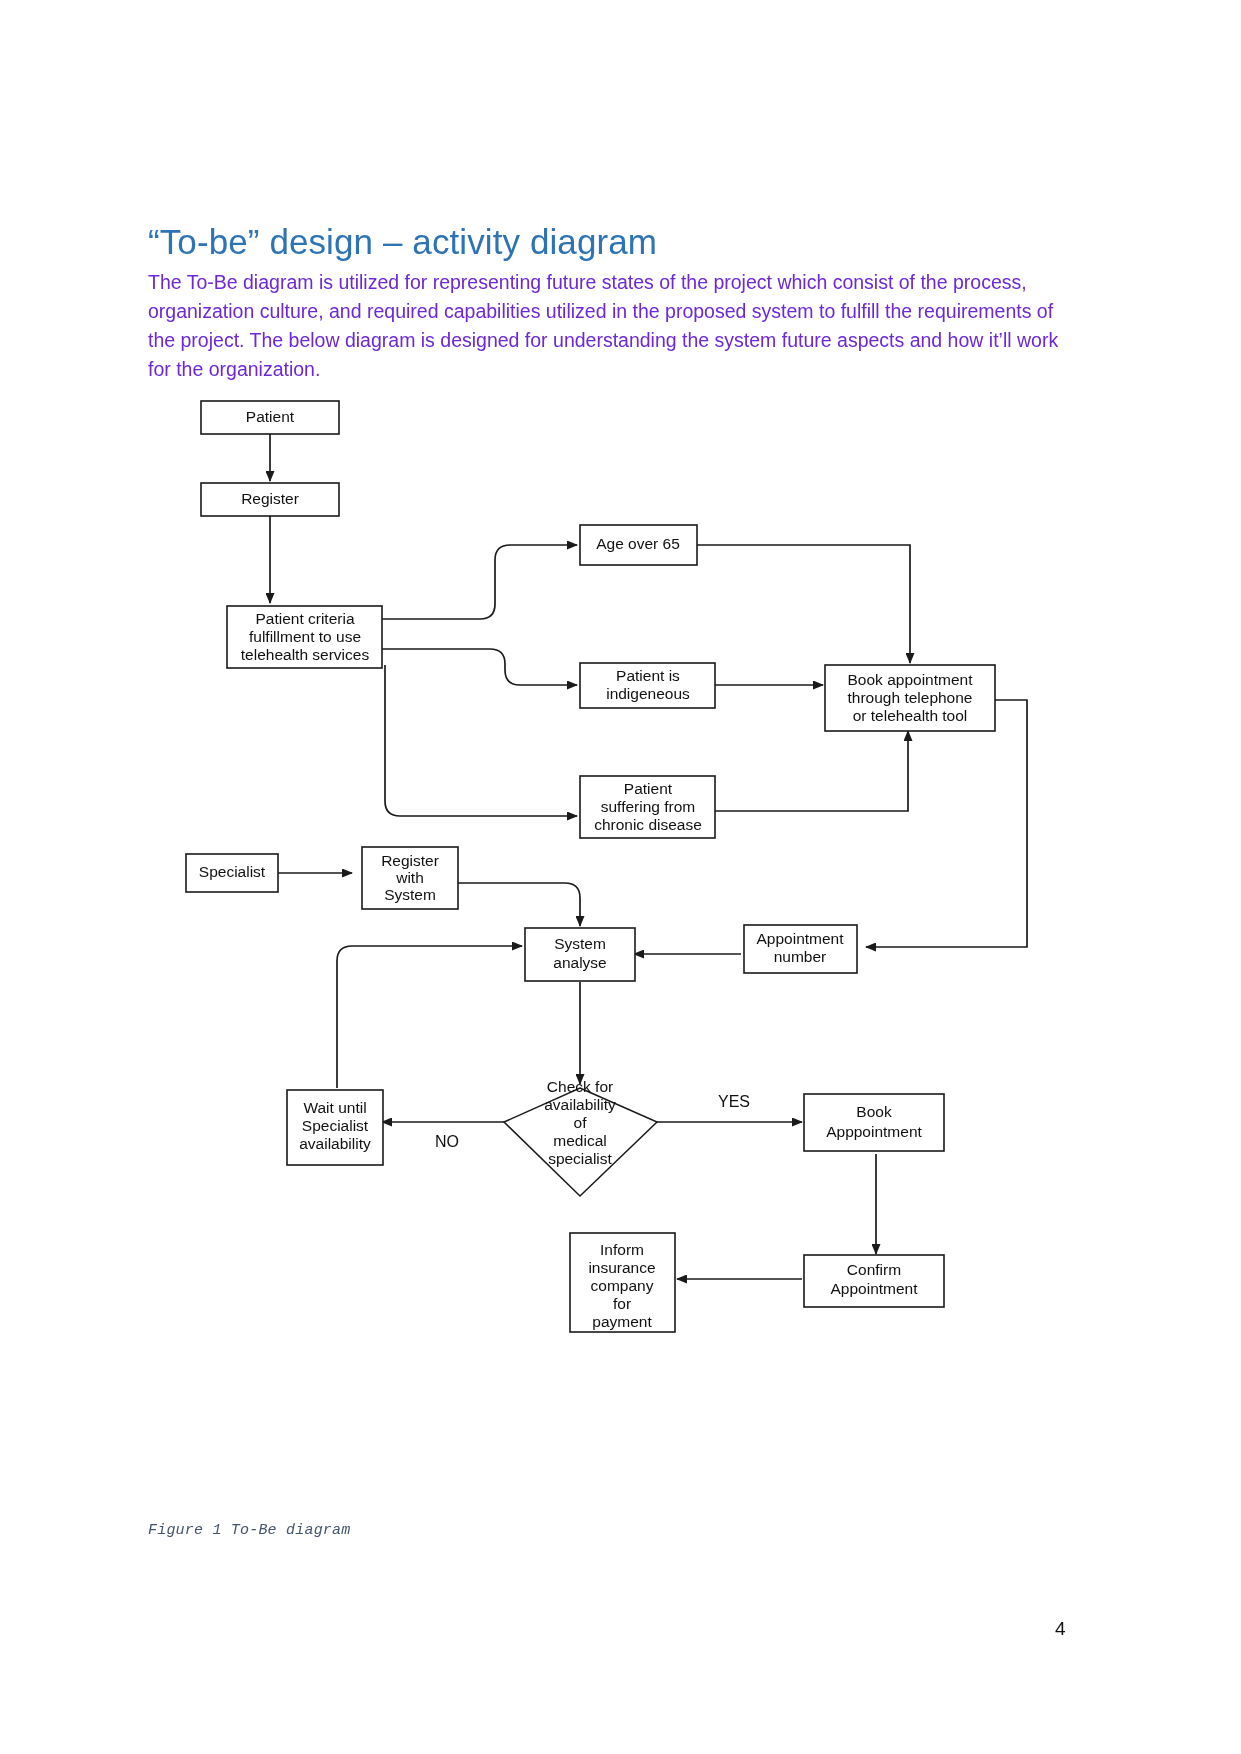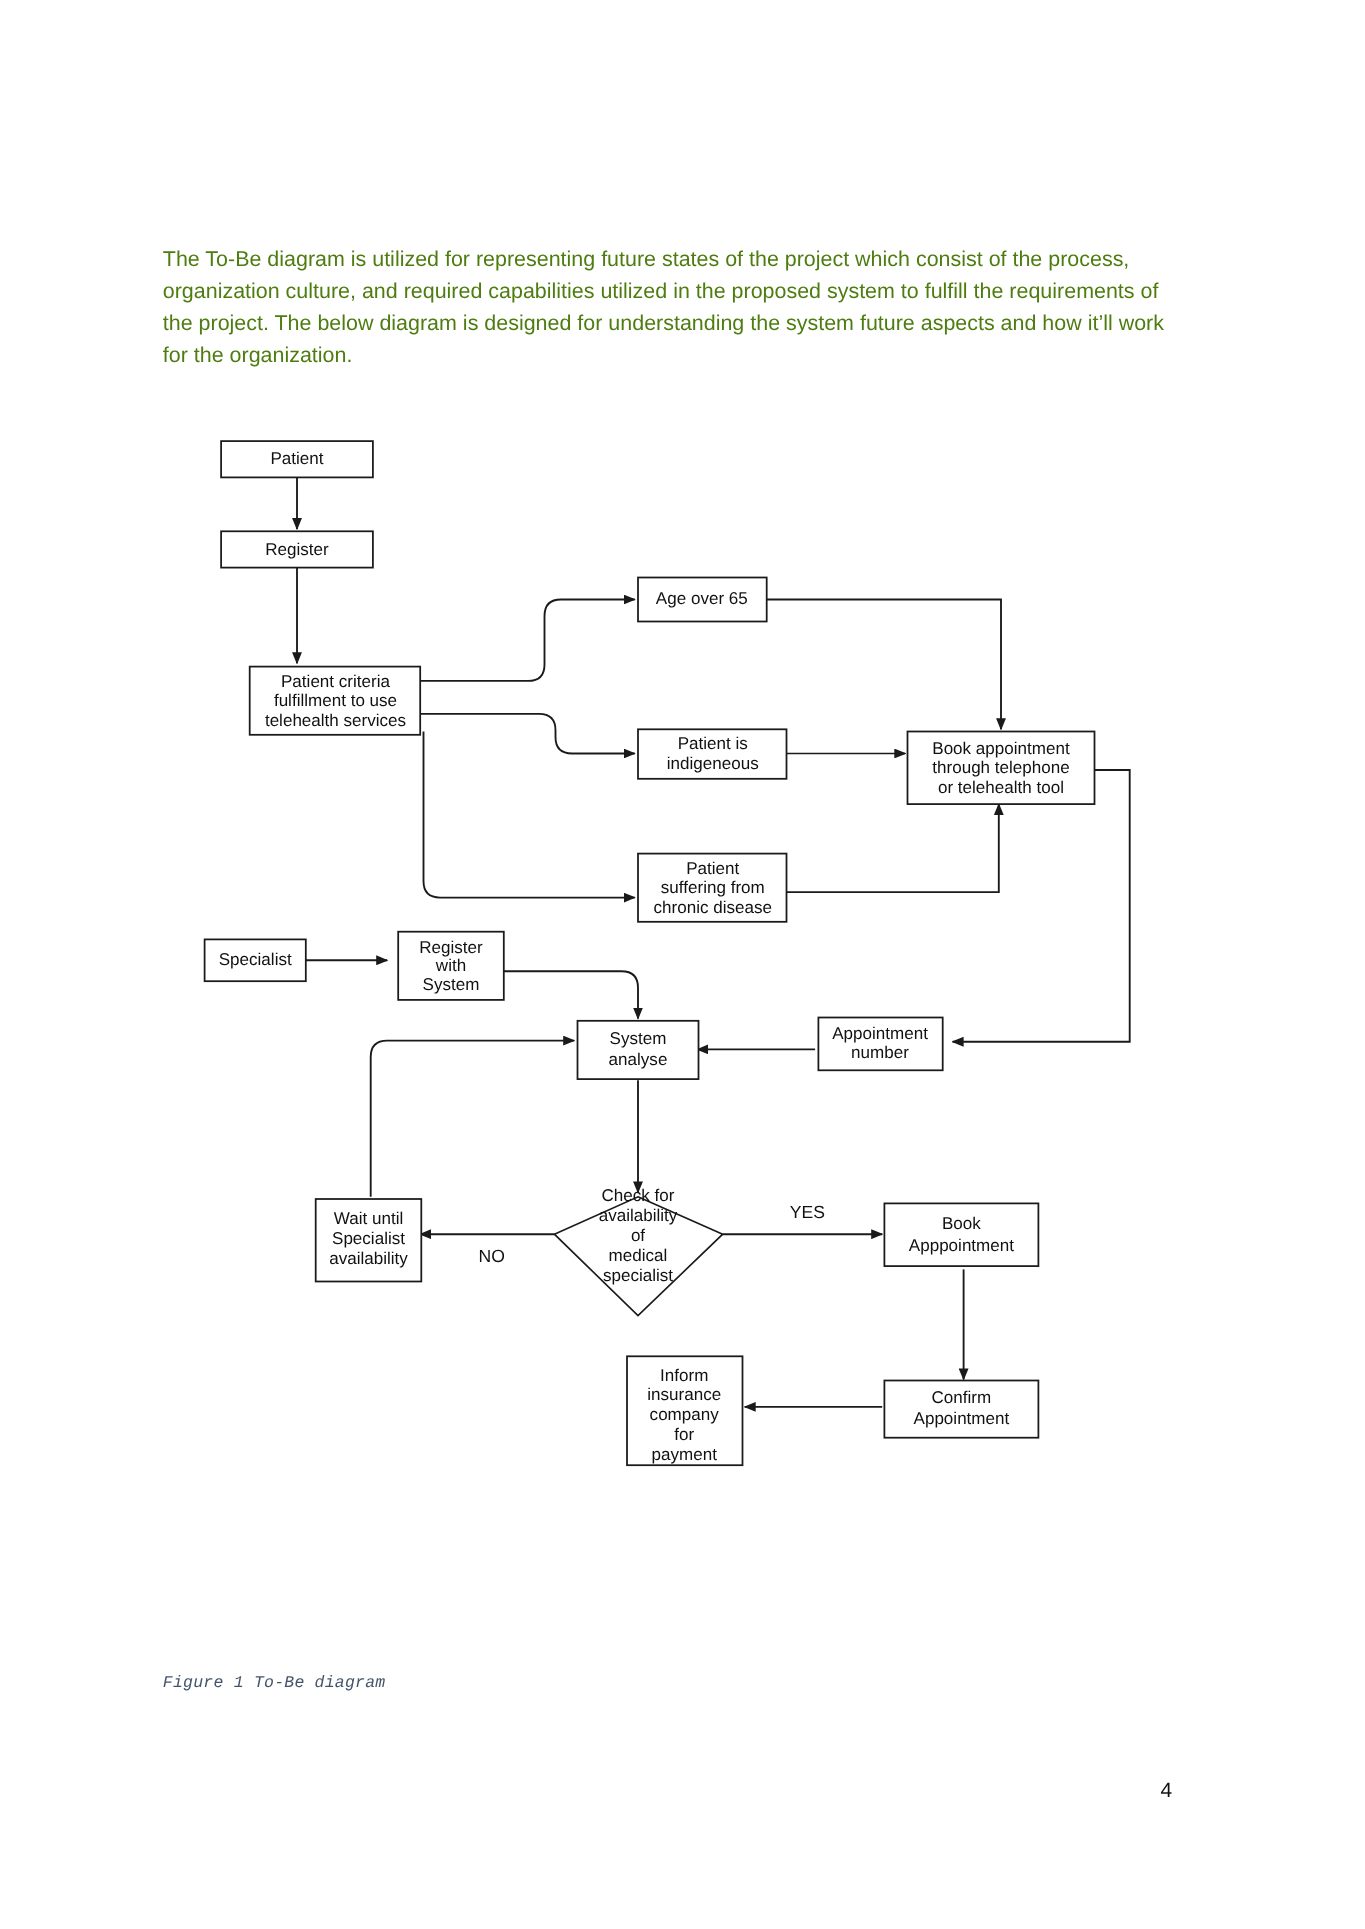--- a/index.html
+++ b/index.html
@@ -39,21 +39,21 @@
   }
   p.doc-para {
     font-family: "Liberation Serif", serif;
     font-size: 0px; 
     margin: 0;
   }
   p.doc-para {
     font-family: "Liberation Sans", sans-serif;
     font-size: 19.5px;
     line-height: 29px;
-    color: #4d7c0f;
+    color: #6d28d9;
     margin: 0;
     text-align: left;
     width: 930px;
   }
   .figure-wrap {
     position: absolute;
     left: 17px;
     top: 395px;
     width: 1241px;
     height: 1000px;
@@ -109,20 +109,21 @@
     fill: #111111;
     text-anchor: middle;
   }
 </style>
 </head>
 <body>
 
 <div class="page">
 
   <div class="content">
+    <h1 class="doc-title">“To-be” design – activity diagram</h1>
     <p class="doc-para">The To-Be diagram is utilized for representing future states of the project which consist of the process, organization culture, and required capabilities utilized in the proposed system to fulfill the requirements of the project. The below diagram is designed for understanding the system future aspects and how it’ll work for the organization.</p>
   </div>
 
   <div class="figure-wrap">
     <svg class="diagram" width="1241" height="1000" viewBox="0 0 1241 1000" xmlns="http://www.w3.org/2000/svg">
       <defs>
         <marker id="arrow" markerWidth="11" markerHeight="9" refX="10" refY="4.5" orient="auto" markerUnits="userSpaceOnUse">
           <path d="M0,0 L11,4.5 L0,9 z" fill="#1a1a1a"></path>
         </marker>
       </defs>

